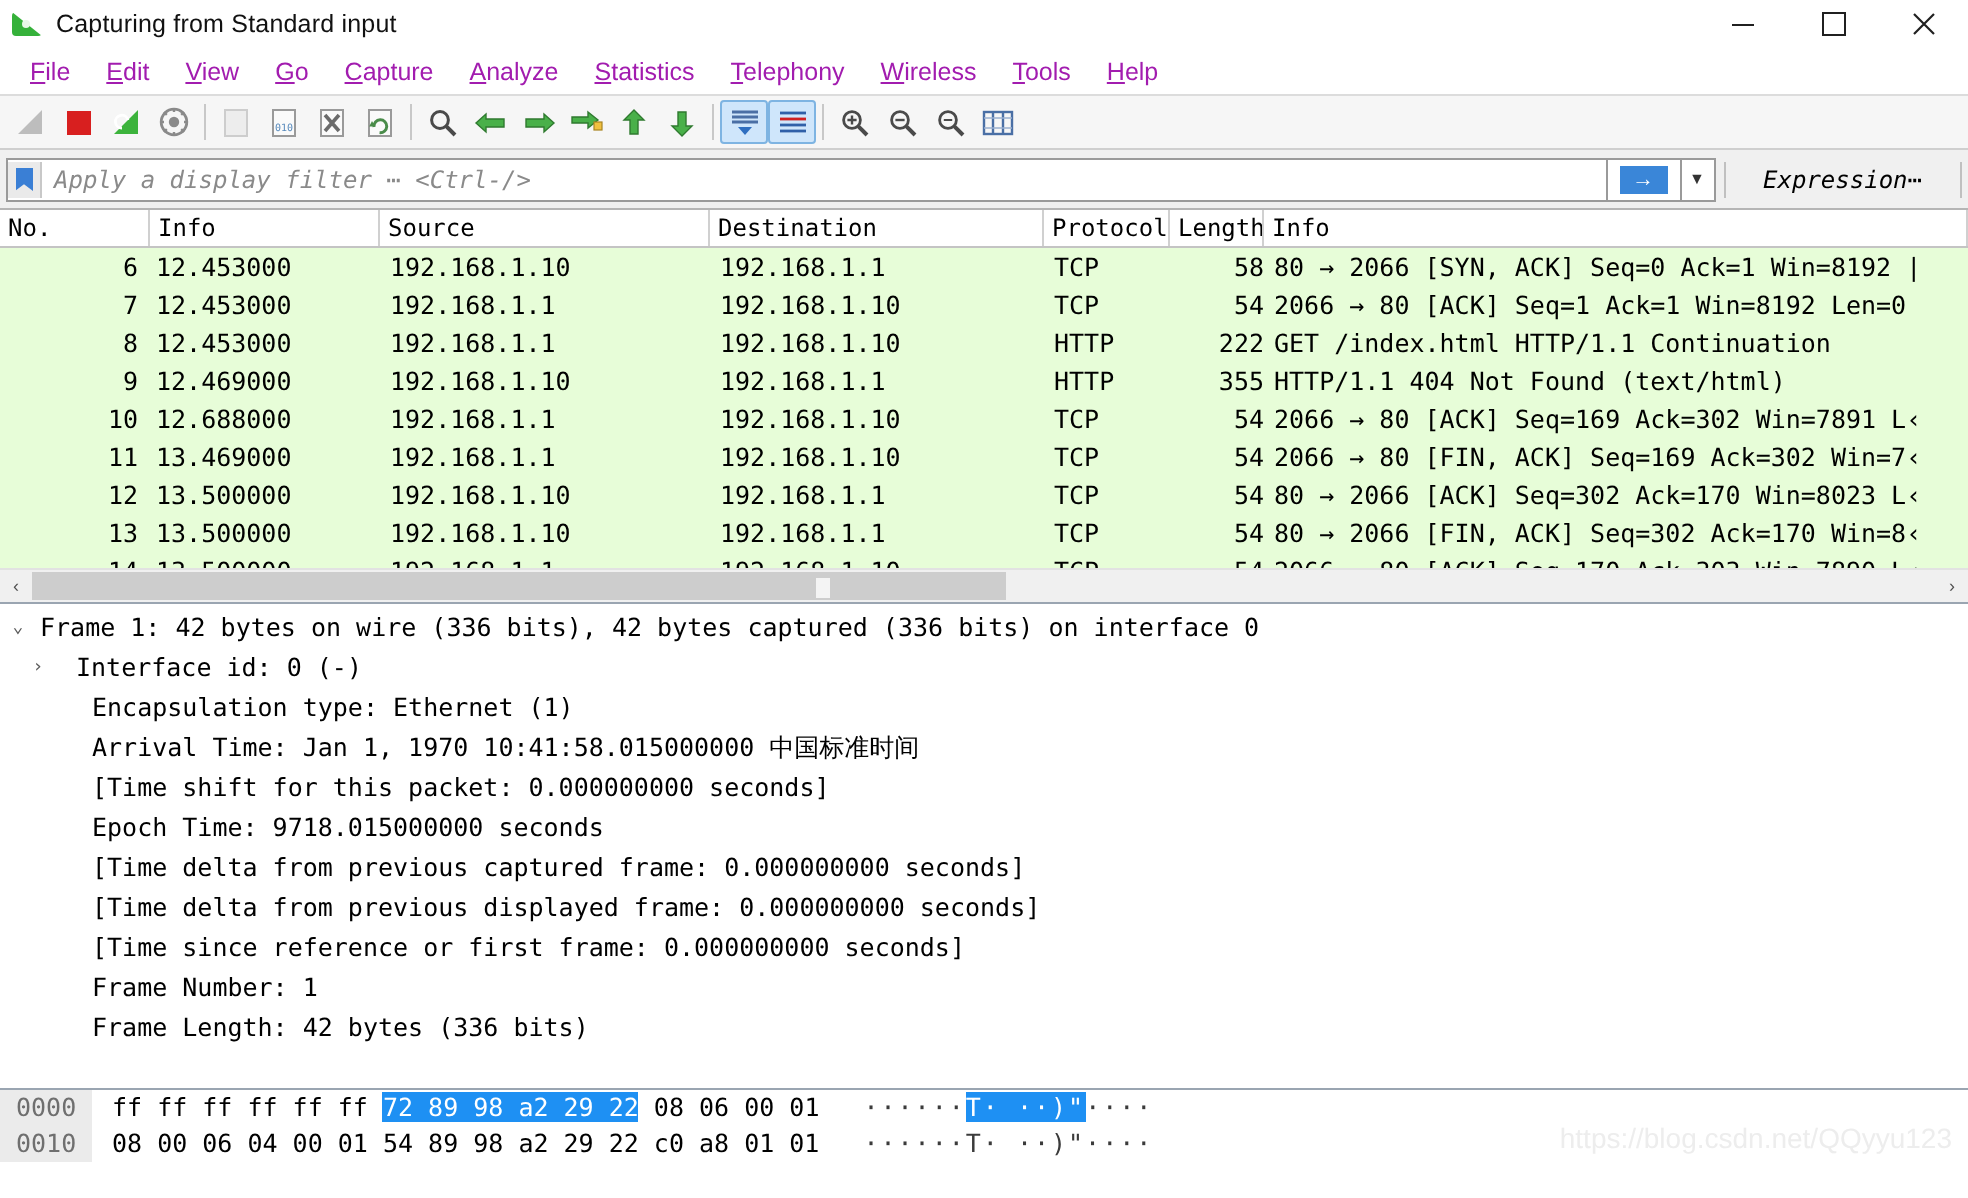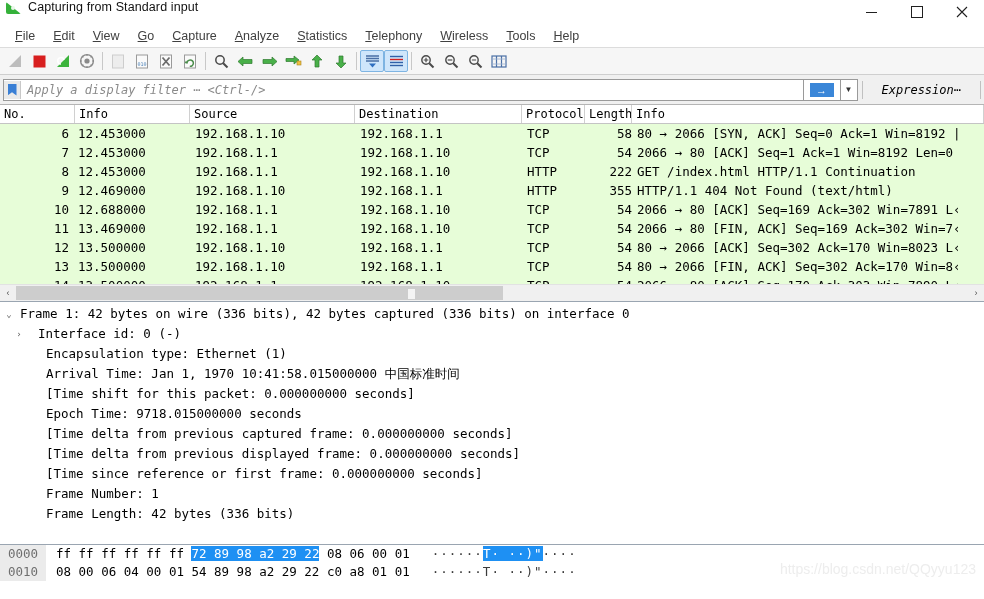--- a/index.html
+++ b/index.html
@@ -4,35 +4,35 @@
 <style>
   html,body{margin:0;padding:0;}
   body{
     width:984px;height:599px;overflow:hidden;
     font-family:"Liberation Sans", sans-serif;
     font-size:12px;color:#000;background:#fff;
   }
   .app{width:984px;height:599px;position:relative;display:flex;flex-direction:column;background:#f0f0f0;}
 
   
-  .titlebar{height:24px;background:#ffffff;display:flex;align-items:flex-start;flex:0 0 auto;}
+  .titlebar{height:24px;background:#ffffff;display:flex;align-items:center;flex:0 0 auto;}
   .title-icon{width:18px;height:16px;margin-left:5px;margin-right:5px;position:relative;flex:0 0 auto;}
   .fin{position:absolute;left:1px;top:2px;width:0;height:0;
        border-left:15px solid #35b13a;border-top:12px solid transparent;border-radius:2px;}
   .fin:after{content:"";position:absolute;left:-10px;top:-8px;width:4px;height:4px;border-radius:50%;background:#e8f7e8;}
   .title-text{font-size:12.5px;color:#111;letter-spacing:.1px;}
   .winbtns{margin-left:auto;display:flex;height:24px;}
   .winbtn{width:45px;height:24px;display:flex;align-items:center;justify-content:center;font-size:12px;color:#202020;}
   .mbox{width:10px;height:10px;border:1px solid #202020;}
   .mdash{width:11px;height:1px;background:#202020;}
 
   
   .menubar{height:23px;background:#fff;display:flex;align-items:center;padding-left:6px;flex:0 0 auto;
            border-bottom:1px solid #dcdcdc;}
-  .menu-item{padding:3px 9px;font-size:12.5px;color:#404040;}
+  .menu-item{padding:3px 9px;font-size:12.5px;color:#a21caf;}
   .menu-item u{text-decoration:underline;}
 
   
   .toolbar{height:26px;background:#f6f6f6;border-bottom:1px solid #cfcfcf;
            display:flex;align-items:center;padding:0 3px;flex:0 0 auto;}
   .tb{width:24px;height:22px;display:flex;align-items:center;justify-content:center;position:relative;}
   .tb.sel{background:#cfe6fb;border:1px solid #7eb4e2;border-radius:2px;width:22px;height:20px;}
   .tbsep{width:1px;height:18px;background:#c8c8c8;margin:0 3px;}
 
   

